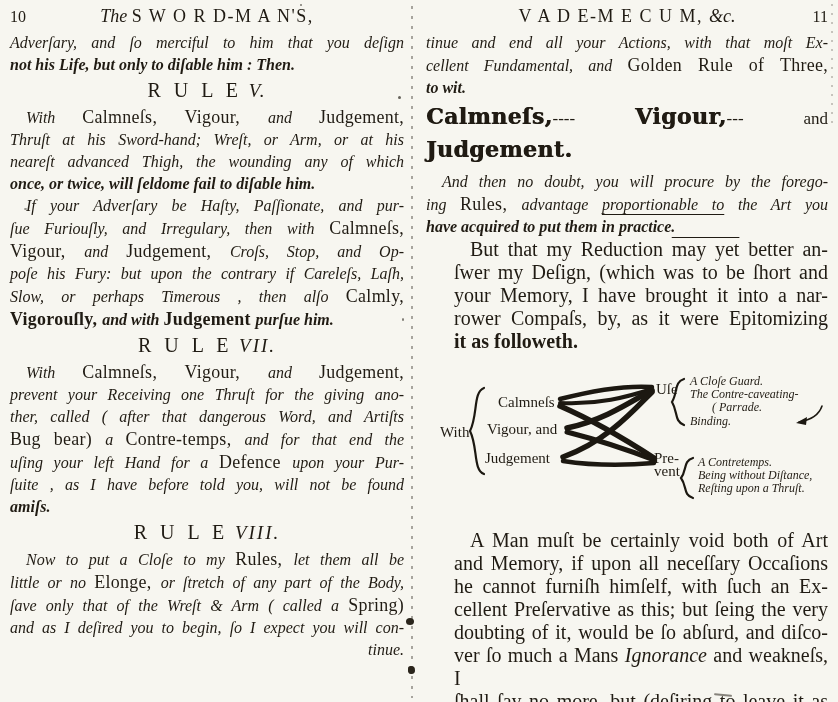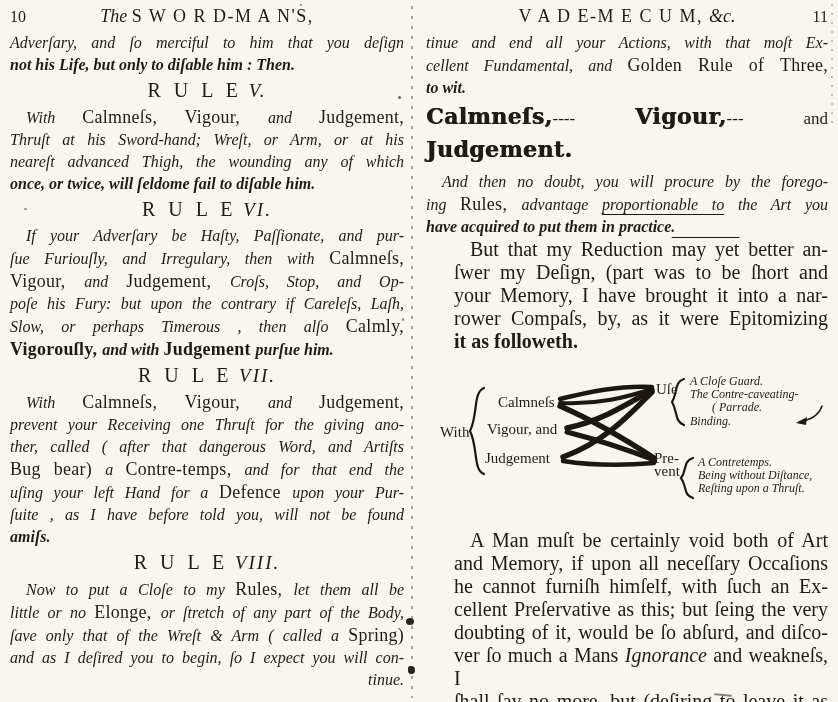--- a/index.html
+++ b/index.html
@@ -80,23 +80,20 @@
       </div>
       <div class="block heading">
         <div class="line"><span class="s-h">R U L E</span><span class="s-hi"> V.</span></div>
       </div>
       <div class="block para-i">
         <div class="line ind"><span class="s-i">With </span><span class="s-R">Calmneſs, Vigour, </span><span class="s-i">and </span><span class="s-R">Judgement,</span></div>
         <div class="line"><span class="s-i">Thruſt at his Sword-hand; Wreſt, or Arm, or at his</span></div>
         <div class="line"><span class="s-i">neareſt advanced Thigh, the wounding any of which</span></div>
         <div class="line last"><span class="s-i">once, or twice, will ſeldome fail to diſable him.</span></div>
       </div>
-      <div class="block heading">
-        <div class="line"><span class="s-h">R U L E</span><span class="s-hi"> VI.</span></div>
-      </div>
       <div class="block para-i">
         <div class="line ind"><span class="s-i">If your Adverſary be Haſty, Paſſionate, and pur-</span></div>
         <div class="line"><span class="s-i">ſue Furiouſly, and Irregulary, then with </span><span class="s-R">Calmneſs,</span></div>
         <div class="line"><span class="s-R">Vigour, </span><span class="s-i">and </span><span class="s-R">Judgement, </span><span class="s-i">Croſs, Stop, and Op-</span></div>
         <div class="line"><span class="s-i">poſe his Fury: but upon the contrary if Careleſs, Laſh,</span></div>
         <div class="line"><span class="s-i">Slow, or perhaps Timerous , then alſo </span><span class="s-R">Calmly,</span></div>
         <div class="line last"><span class="s-R">Vigorouſly, </span><span class="s-i">and with </span><span class="s-R">Judgement </span><span class="s-i">purſue him.</span></div>
       </div>
       <div class="block heading">
         <div class="line"><span class="s-h">R U L E</span><span class="s-hi"> VII.</span></div>
@@ -139,21 +136,21 @@
       <div class="block motto">
         <div class="line"><span class="s-g">Calmneſs,</span><span class="s-rm">---- </span><span class="s-g">Vigour,</span><span class="s-rm">--- </span><span class="s-rm">and </span><span class="s-g">Judgement.</span></div>
       </div>
       <div class="block para-i">
         <div class="line ind"><span class="s-i">And then no doubt, you will procure by the forego-</span></div>
         <div class="line"><span class="s-i">ing </span><span class="s-R">Rules, </span><span class="s-i">advantage </span><span class="s-iu">proportionable  to</span><span class="s-i"> the Art you</span></div>
         <div class="line last"><span class="s-i">have acquired to put them in practice.</span></div>
       </div>
       <div class="block para-r lg">
         <div class="line ind"><span class="s-r">But that my Reduction </span><span class="s-rov">may yet</span><span class="s-r"> better an-</span></div>
-        <div class="line"><span class="s-r">ſwer my Deſign, (part was to be ſhort and</span></div>
+        <div class="line"><span class="s-r">ſwer my Deſign, (which was to be ſhort and</span></div>
         <div class="line"><span class="s-r">your Memory, I have brought it into a nar-</span></div>
         <div class="line"><span class="s-r">rower Compaſs, by, as it were Epitomizing</span></div>
         <div class="line last"><span class="s-r">it as followeth.</span></div>
       </div>
     </div>
 
   <svg class="diagram" width="400" height="130" viewBox="0 0 400 130">
 
     <text class="dg-label" x="14" y="62">With</text>
     <path class="brace" d="M58,13 C47,17 52,40 44,56 C52,72 47,95 58,99"></path>

